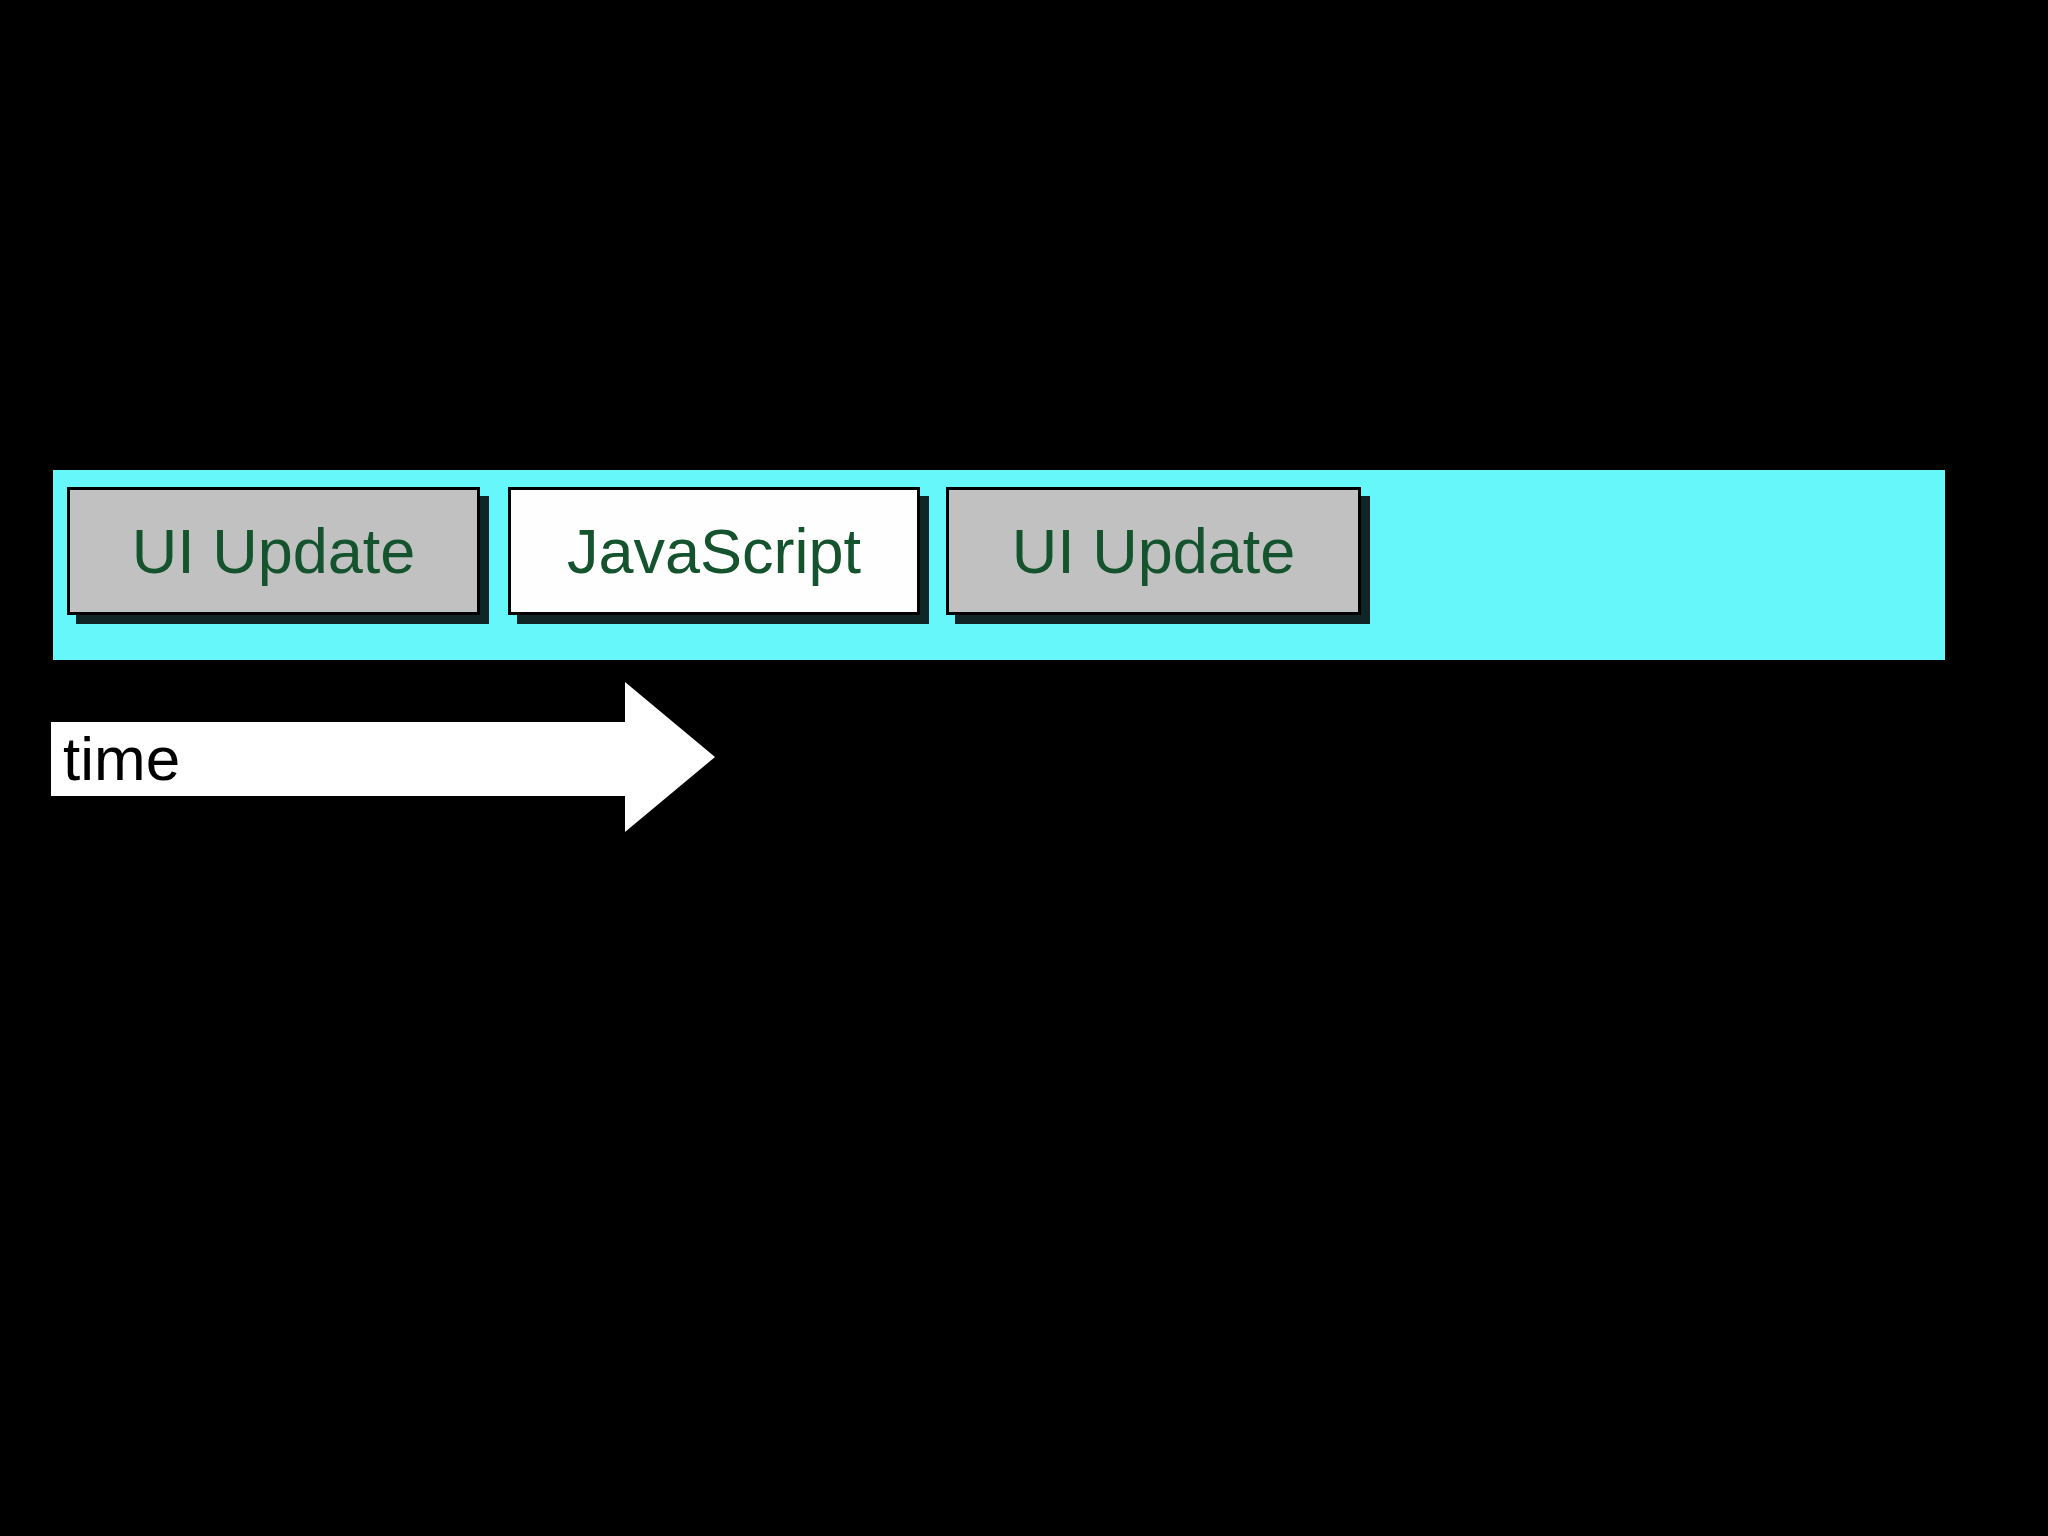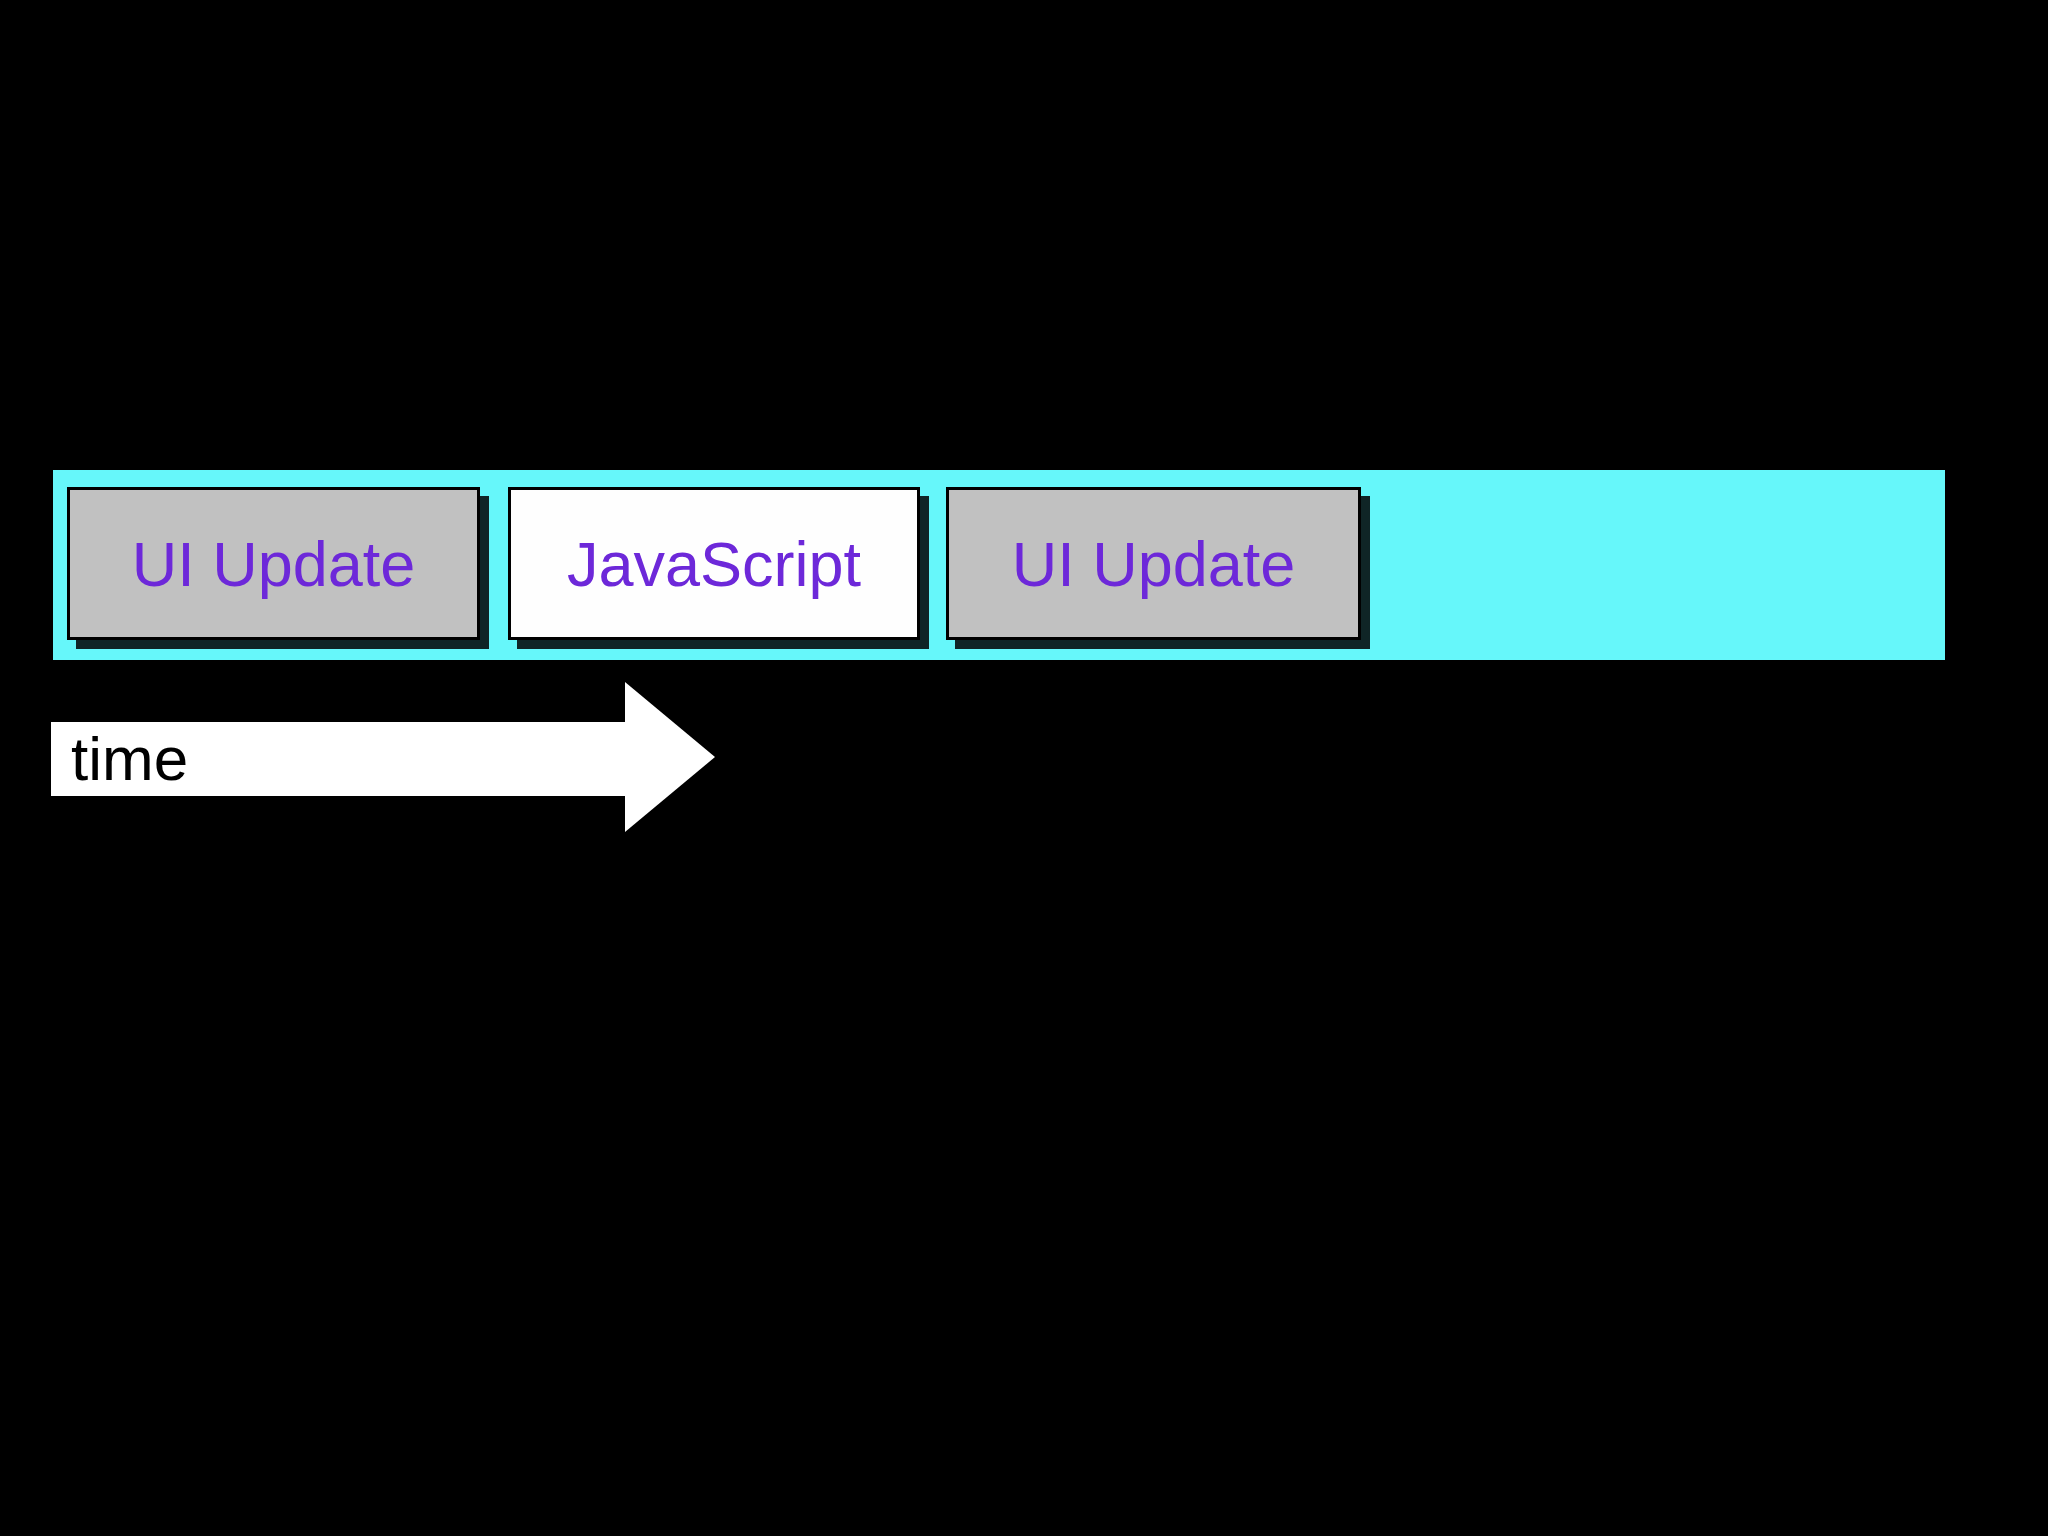--- a/index.html
+++ b/index.html
@@ -32,29 +32,29 @@
     position: absolute;
     left: 53px;
     top: 470px;
     width: 1892px;
     height: 190px;
     background: #66F7FA;
   }
   .task-box {
     position: absolute;
     top: 17px;
-    height: 153px;
+    height: 128px;
     box-sizing: border-box;
     border: 3px solid #000000;
     box-shadow: 9px 9px 0 rgba(0, 0, 0, 0.85);
     display: flex;
     align-items: center;
     justify-content: center;
     font-size: 63px;
-    color: #6d28d9;
+    color: #14532d;
     white-space: nowrap;
   }
   .task-box.gray { background: #C1C1C1; }
   .task-box.white { background: #FEFEFE; }
   .box-1 { left: 14px;  width: 413px; }
   .box-2 { left: 455px; width: 412px; }
   .box-3 { left: 893px; width: 415px; }
   .time-arrow {
     position: absolute;
     left: 0;
@@ -64,21 +64,21 @@
     position: absolute;
     left: 51px;
     top: 722px;
     width: 574px;
     height: 74px;
     background: #FFFFFF;
     display: flex;
     align-items: center;
   }
   .time-label {
-    padding-left: 20px;
+    padding-left: 12px;
     font-size: 62px;
     color: #000000;
     line-height: 1;
   }
   .arrow-head {
     position: absolute;
     left: 625px;
     top: 682px;
     width: 0;
     height: 0;

